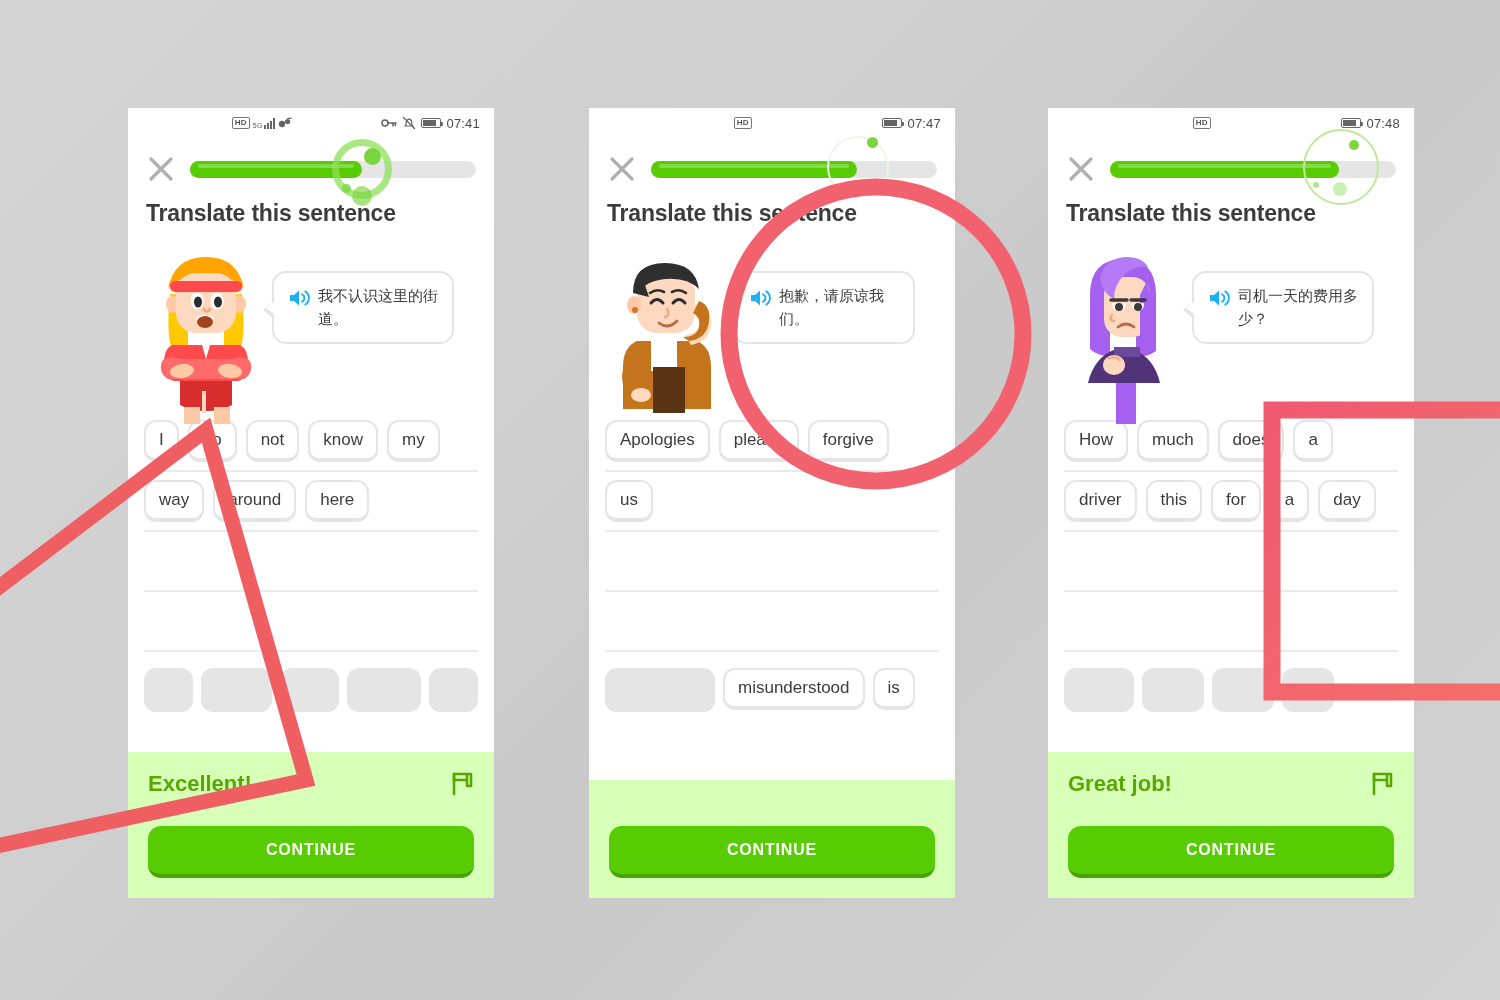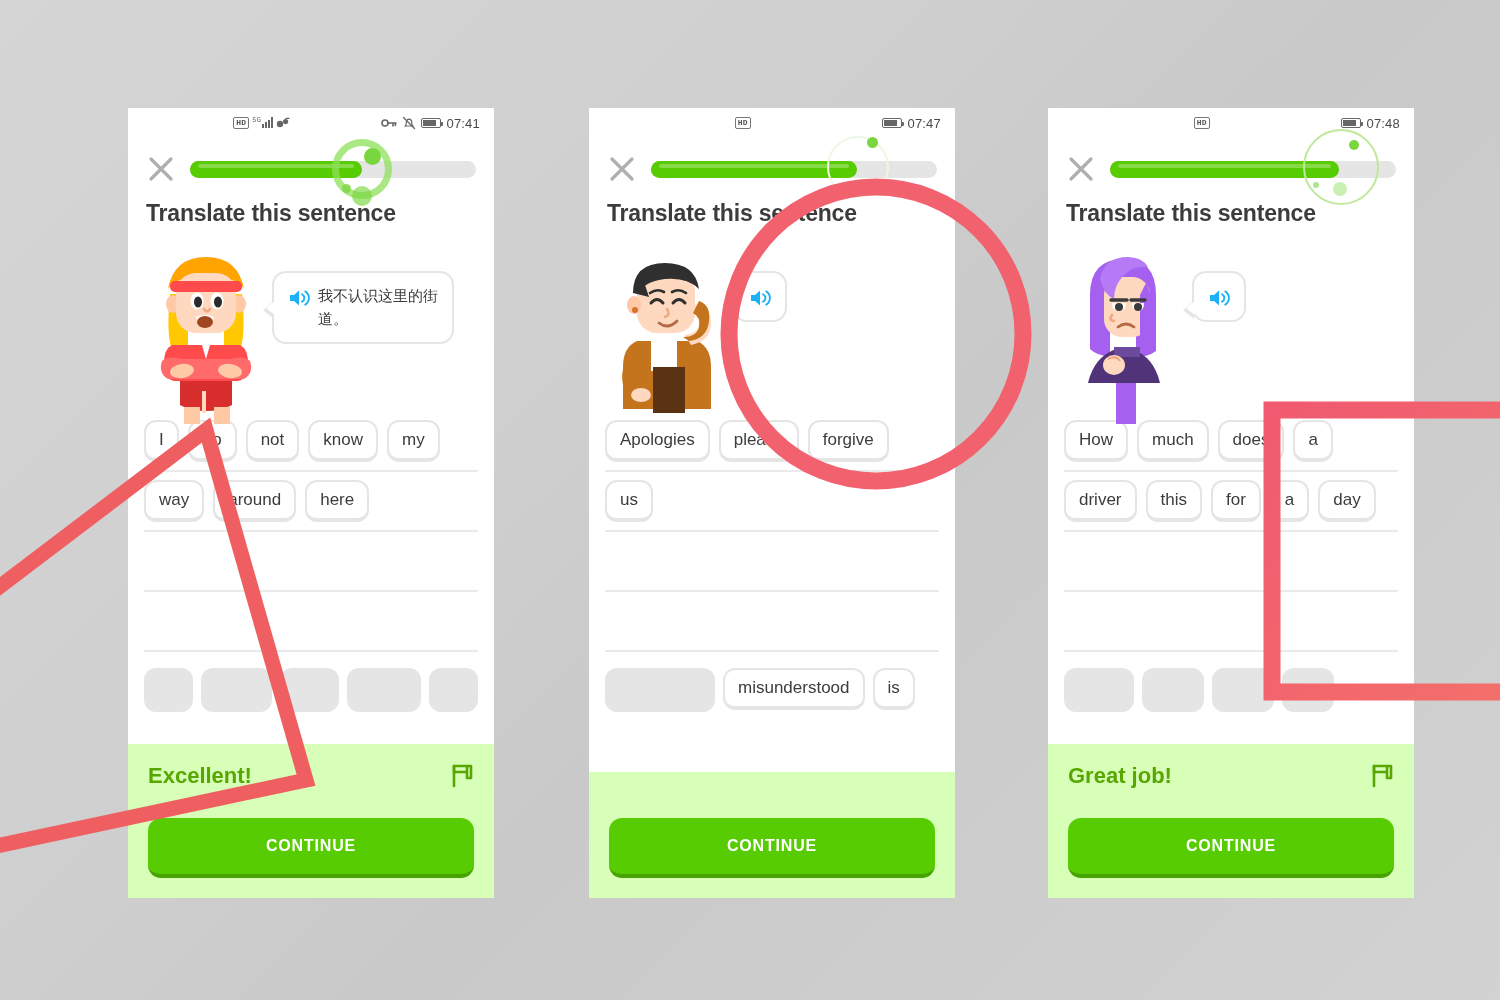--- a/index.html
+++ b/index.html
@@ -24,21 +24,21 @@
   #phone-2{ left:589px; top:108px; }
   #phone-3{ left:1048px; top:108px; }
 
   
   .statusbar{
     height:30px; display:flex; align-items:center;
     padding:0 14px; font-size:13px; color:#5a5a5a;
     letter-spacing:0.2px;
   }
   .sb-left{ display:flex; align-items:center; gap:4px; flex:0 0 auto; }
-  .sb-center{ flex:1; display:flex; align-items:flex-start; justify-content:center; gap:3px;font-family:Liberation Mono, monospace; }
+  .sb-center{ flex:1; display:flex; align-items:flex-end; justify-content:center; gap:3px; }
   .sb-right{ display:flex; align-items:center; gap:5px; flex:0 0 auto; }
   .hd-badge{
     font-size:8px; font-weight:bold; color:#555;
     border:1px solid #777; border-radius:2px;
     padding:0 2px; line-height:10px; display:inline-block;
   }
   .bars{ display:inline-flex; align-items:flex-end; gap:1px; height:11px; }
   .bars i{ display:block; width:2px; background:#666; }
   .bars i:nth-child(1){height:4px}
   .bars i:nth-child(2){height:6px}
@@ -141,21 +141,21 @@
 
   
   .footer{
     position:absolute; left:0; right:0; bottom:0;
     background:#d7ffb8; padding:18px 20px 20px 20px;
   }
   .ftop{ display:flex; align-items:center; justify-content:space-between; }
   .fmsg{ font-size:22px; font-weight:bold; color:#58a700; }
   .flag{ cursor:pointer; }
   .continue{
-    margin-top:28px; width:100%; height:60px;
+    margin-top:28px; width:100%; height:52px;
     background:#58cc02; border:none; border-bottom:4px solid #46a302;
     border-radius:13px; color:#fff; font-size:16px; font-weight:bold;
     letter-spacing:.8px; cursor:pointer;
     font-family:"Liberation Sans", sans-serif;
   }
 
   
   #annotations{
     position:absolute; left:0; top:0; width:1500px; height:1000px;
     pointer-events:none;
@@ -334,20 +334,21 @@
           <ellipse cx="34" cy="146" rx="10" ry="7" fill="#ffd9bf"></ellipse>
         </svg></div>
       <div class="bubble">
         <span class="speaker">
           <svg class="icon-svg" width="22" height="20" viewBox="0 0 22 20">
             <path d="M2 7h4l5-4.5v15L6 13H2z" fill="#1cb0f6"></path>
             <path d="M14 6.2c1.6 1 2.4 2.3 2.4 3.8s-.8 2.8-2.4 3.8" stroke="#1cb0f6" stroke-width="1.9" fill="none" stroke-linecap="round"></path>
             <path d="M17.3 3.4c2.4 1.6 3.6 3.8 3.6 6.6s-1.2 5-3.6 6.6" stroke="#1cb0f6" stroke-width="1.9" fill="none" stroke-linecap="round"></path>
           </svg>
         </span>
+        <div class="bubbletext">抱歉，请原谅我们。</div>
       </div>
     </div>
     <div class="answerarea">
       <div class="aline">
         <span class="tile">Apologies</span>
         <span class="tile">please</span>
         <span class="tile">forgive</span>
       </div>
       <div class="aline">
         <span class="tile">us</span>
@@ -412,20 +413,21 @@
           <rect x="50" y="134" width="20" height="42" fill="#a560f0"></rect>
         </svg></div>
       <div class="bubble">
         <span class="speaker">
           <svg class="icon-svg" width="22" height="20" viewBox="0 0 22 20">
             <path d="M2 7h4l5-4.5v15L6 13H2z" fill="#1cb0f6"></path>
             <path d="M14 6.2c1.6 1 2.4 2.3 2.4 3.8s-.8 2.8-2.4 3.8" stroke="#1cb0f6" stroke-width="1.9" fill="none" stroke-linecap="round"></path>
             <path d="M17.3 3.4c2.4 1.6 3.6 3.8 3.6 6.6s-1.2 5-3.6 6.6" stroke="#1cb0f6" stroke-width="1.9" fill="none" stroke-linecap="round"></path>
           </svg>
         </span>
+        <div class="bubbletext">司机一天的费用多少？</div>
       </div>
     </div>
     <div class="answerarea">
       <div class="aline">
         <span class="tile">How</span>
         <span class="tile">much</span>
         <span class="tile">does</span>
         <span class="tile">a</span>
       </div>
       <div class="aline">

